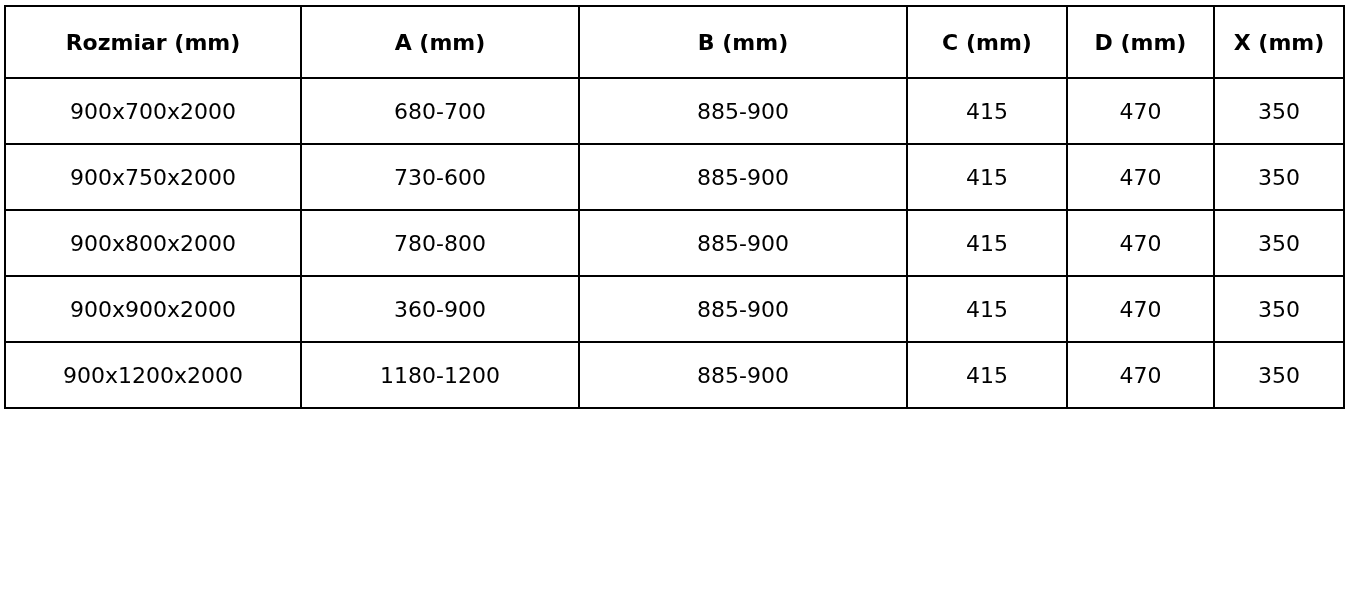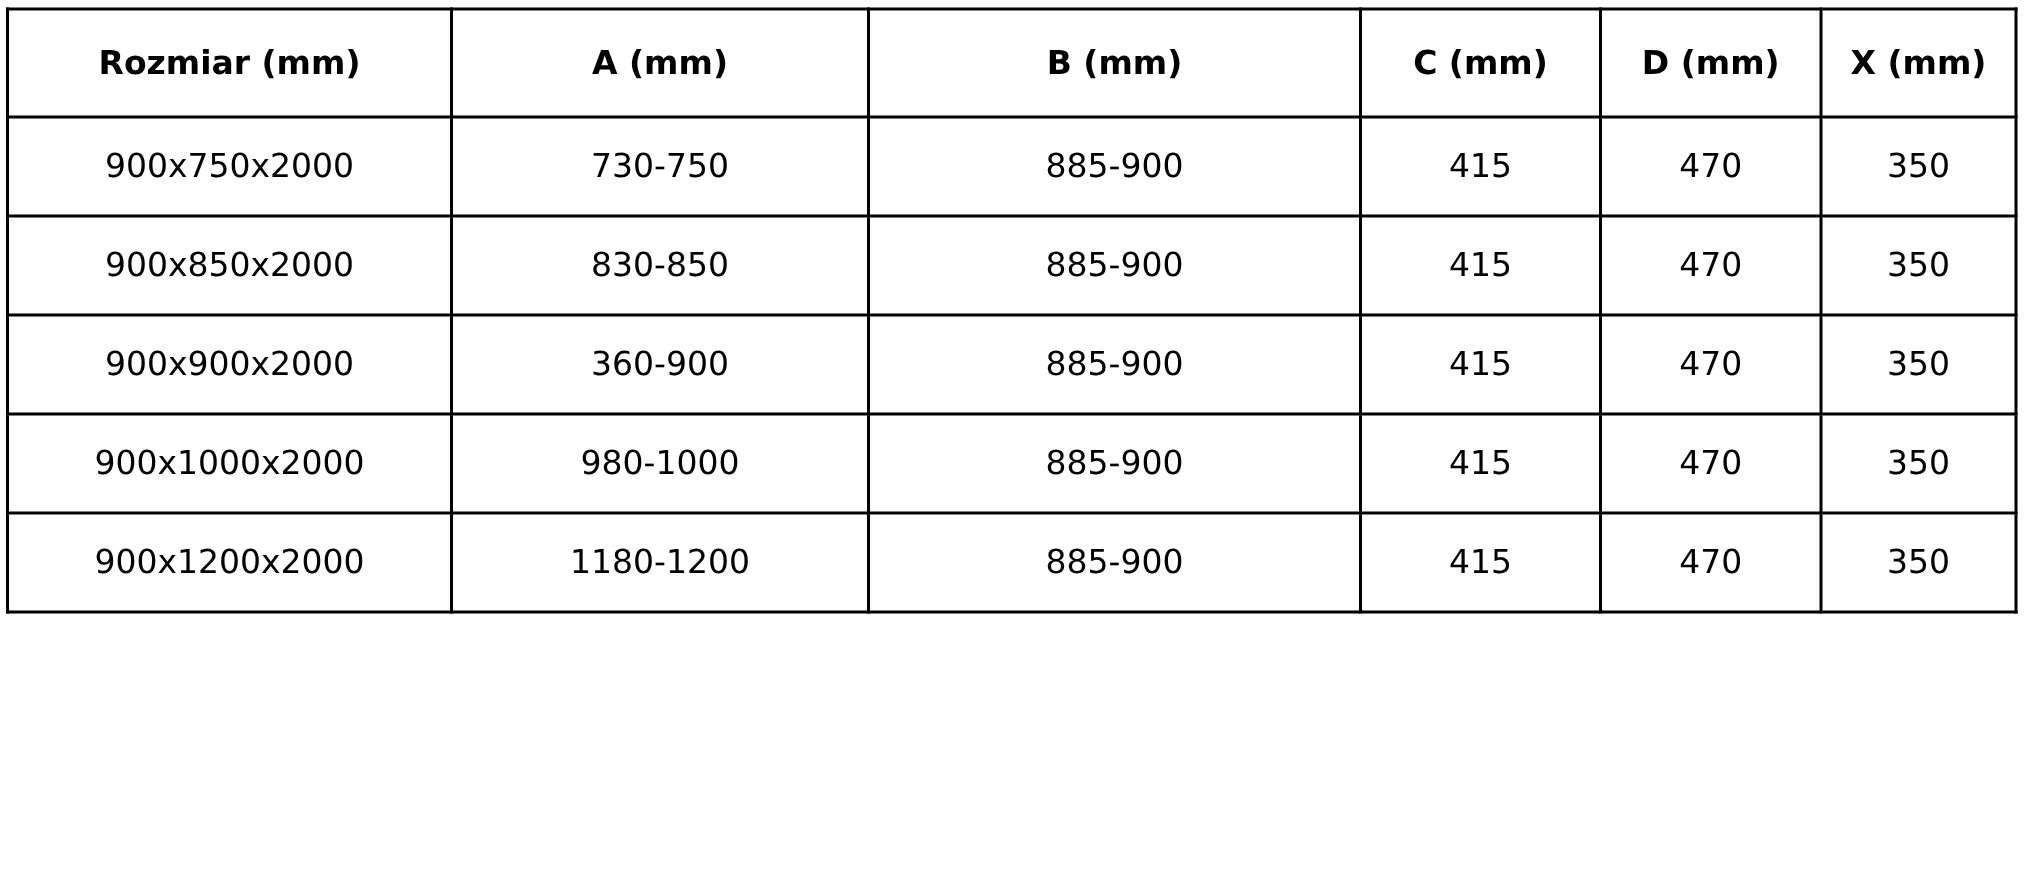--- a/index.html
+++ b/index.html
@@ -65,46 +65,46 @@
         <th>Rozmiar (mm)</th>
         <th>A (mm)</th>
         <th>B (mm)</th>
         <th>C (mm)</th>
         <th>D (mm)</th>
         <th>X (mm)</th>
       </tr>
     </thead>
     <tbody>
       <tr>
-        <td>900x750x2000</td>
-        <td>730-750</td>
+        <td>900x700x2000</td>
+        <td>680-700</td>
         <td>885-900</td>
         <td>415</td>
         <td>470</td>
         <td>350</td>
       </tr>
       <tr>
-        <td>900x850x2000</td>
-        <td>830-850</td>
+        <td>900x750x2000</td>
+        <td>730-600</td>
+        <td>885-900</td>
+        <td>415</td>
+        <td>470</td>
+        <td>350</td>
+      </tr>
+      <tr>
+        <td>900x800x2000</td>
+        <td>780-800</td>
         <td>885-900</td>
         <td>415</td>
         <td>470</td>
         <td>350</td>
       </tr>
       <tr>
         <td>900x900x2000</td>
         <td>360-900</td>
-        <td>885-900</td>
-        <td>415</td>
-        <td>470</td>
-        <td>350</td>
-      </tr>
-      <tr>
-        <td>900x1000x2000</td>
-        <td>980-1000</td>
         <td>885-900</td>
         <td>415</td>
         <td>470</td>
         <td>350</td>
       </tr>
       <tr>
         <td>900x1200x2000</td>
         <td>1180-1200</td>
         <td>885-900</td>
         <td>415</td>

